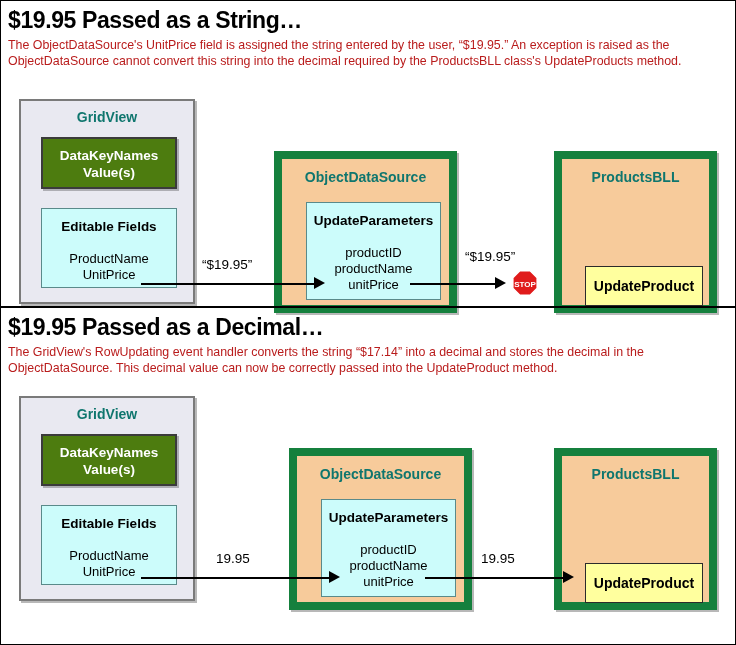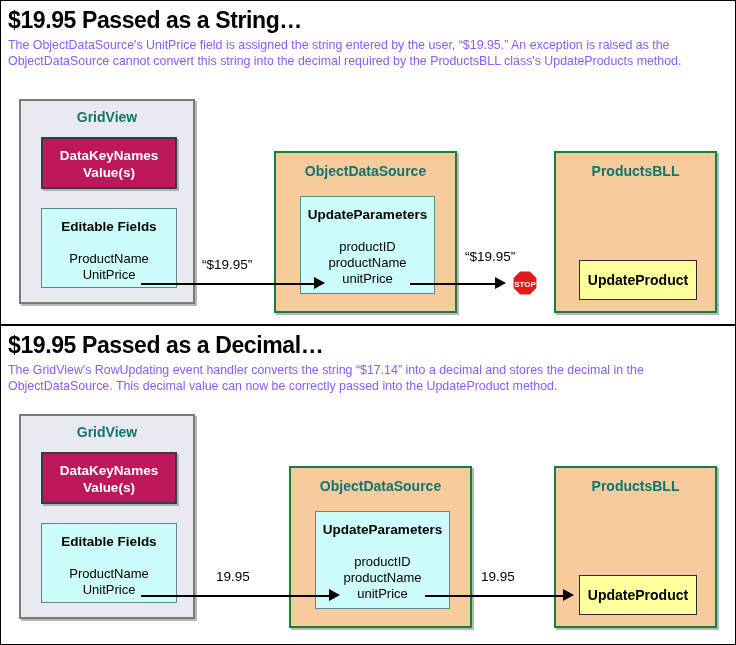--- a/index.html
+++ b/index.html
@@ -21,38 +21,38 @@
     overflow: hidden;
   }
   .section {
     position: absolute;
     left: 0;
     width: 736px;
     box-sizing: border-box;
     padding-left: 40px;
   }
   #section-string { top: 0; height: 323px; }
-  #section-decimal { top: 323px; height: 247px; border-top: 2px solid #000000; }
+  #section-decimal { top: 305px; height: 247px; border-top: 2px solid #000000; }
 
   .sec-heading {
     position: absolute;
     left: 7px;
     font-size: 23px;
     font-weight: bold;
     color: #000000;
     letter-spacing: -0.4px;
     white-space: nowrap;
   }
   .sec-desc {
     position: absolute;
     left: 7px;
     width: 714px;
     font-size: 12.4px;
     line-height: 15.5px;
-    color: #8b5cf6;
+    color: #b91c1c;
   }
 
   
   .box {
     position: absolute;
     box-sizing: border-box;
   }
   .box-title {
     position: absolute;
     left: 0;
@@ -63,25 +63,25 @@
     color: #0f766e;
     white-space: nowrap;
   }
   .gridview {
     background: #e9e9f1;
     border: 2px solid #7a7a7a;
     box-shadow: 2px 2px 0 rgba(0,0,0,0.28);
   }
   .odsbox, .bllbox {
     background: #f7cb9b;
-    border: 2px solid #15803d;
+    border: 8px solid #15803d;
     box-shadow: 2px 2px 0 rgba(0,0,0,0.28);
   }
   .datakey {
-    background: #be185d;
+    background: #4d7c0f;
     border: 2px solid #3b3b3b;
     box-shadow: 2px 2px 0 rgba(0,0,0,0.25);
   }
   .datakey .inner-title {
     position: absolute;
     left: 0; right: 0;
     text-align: center;
     color: #ffffff;
     font-size: 13.5px;
     font-weight: bold;

